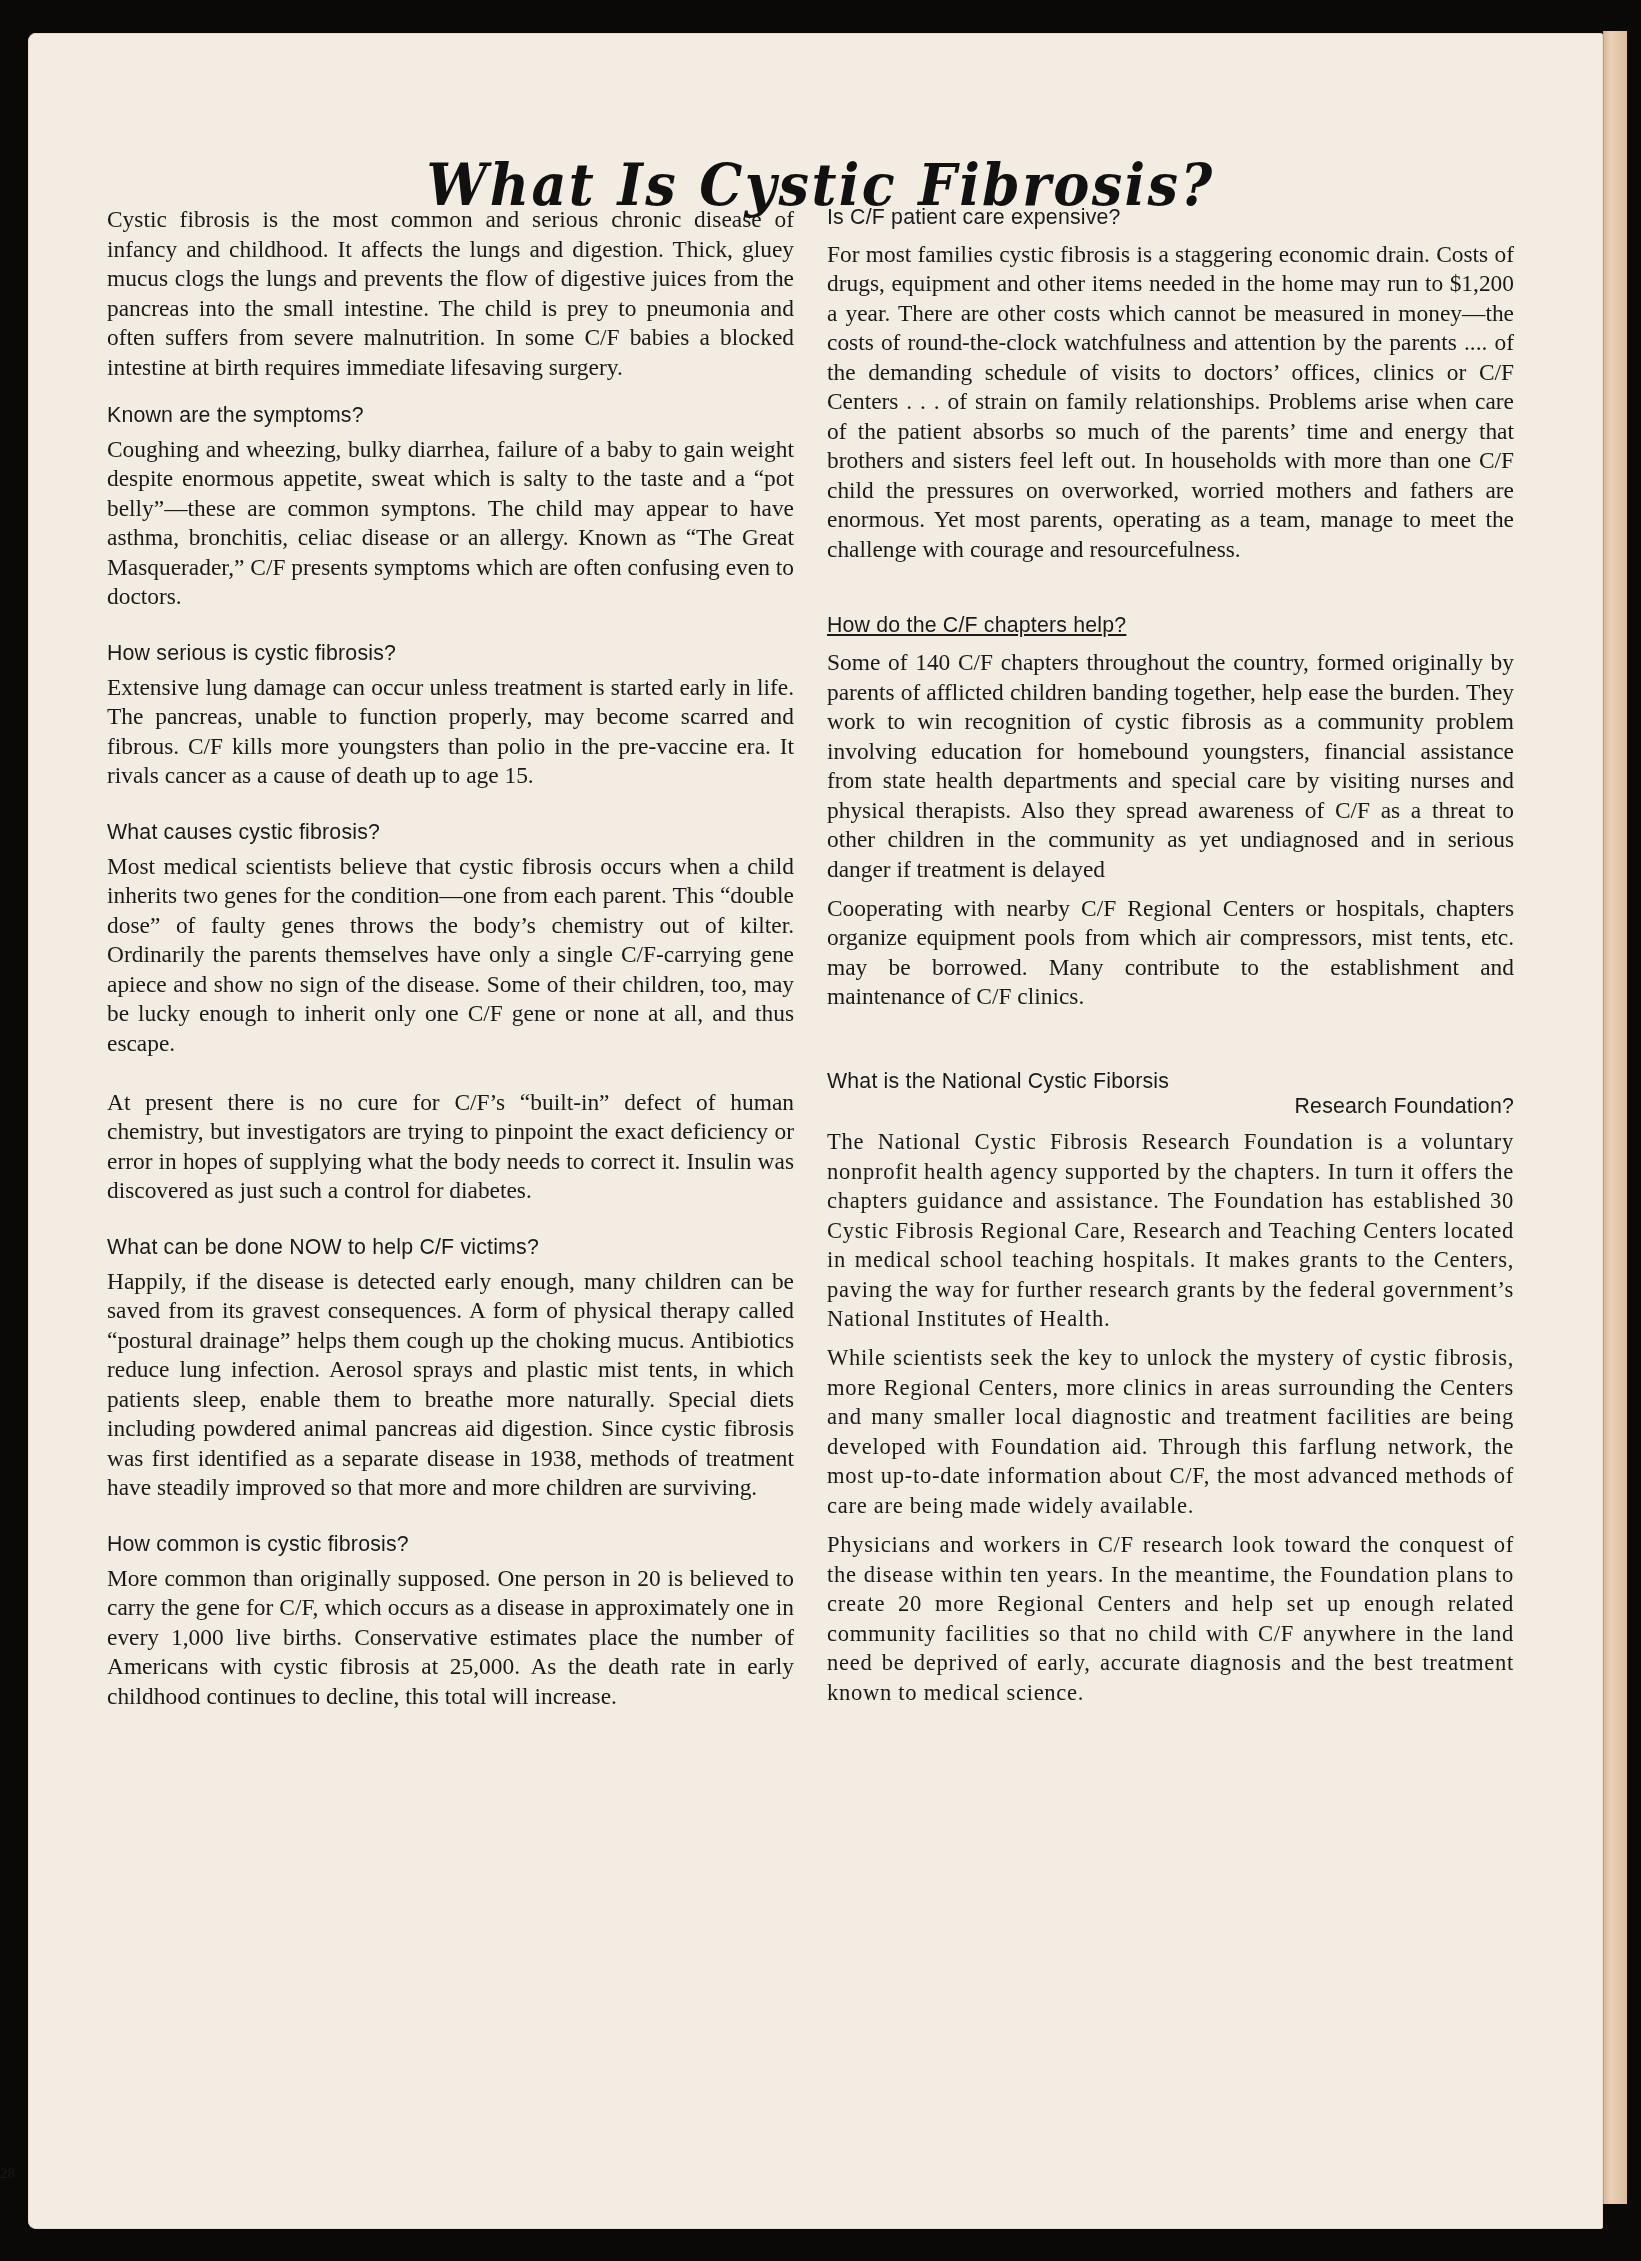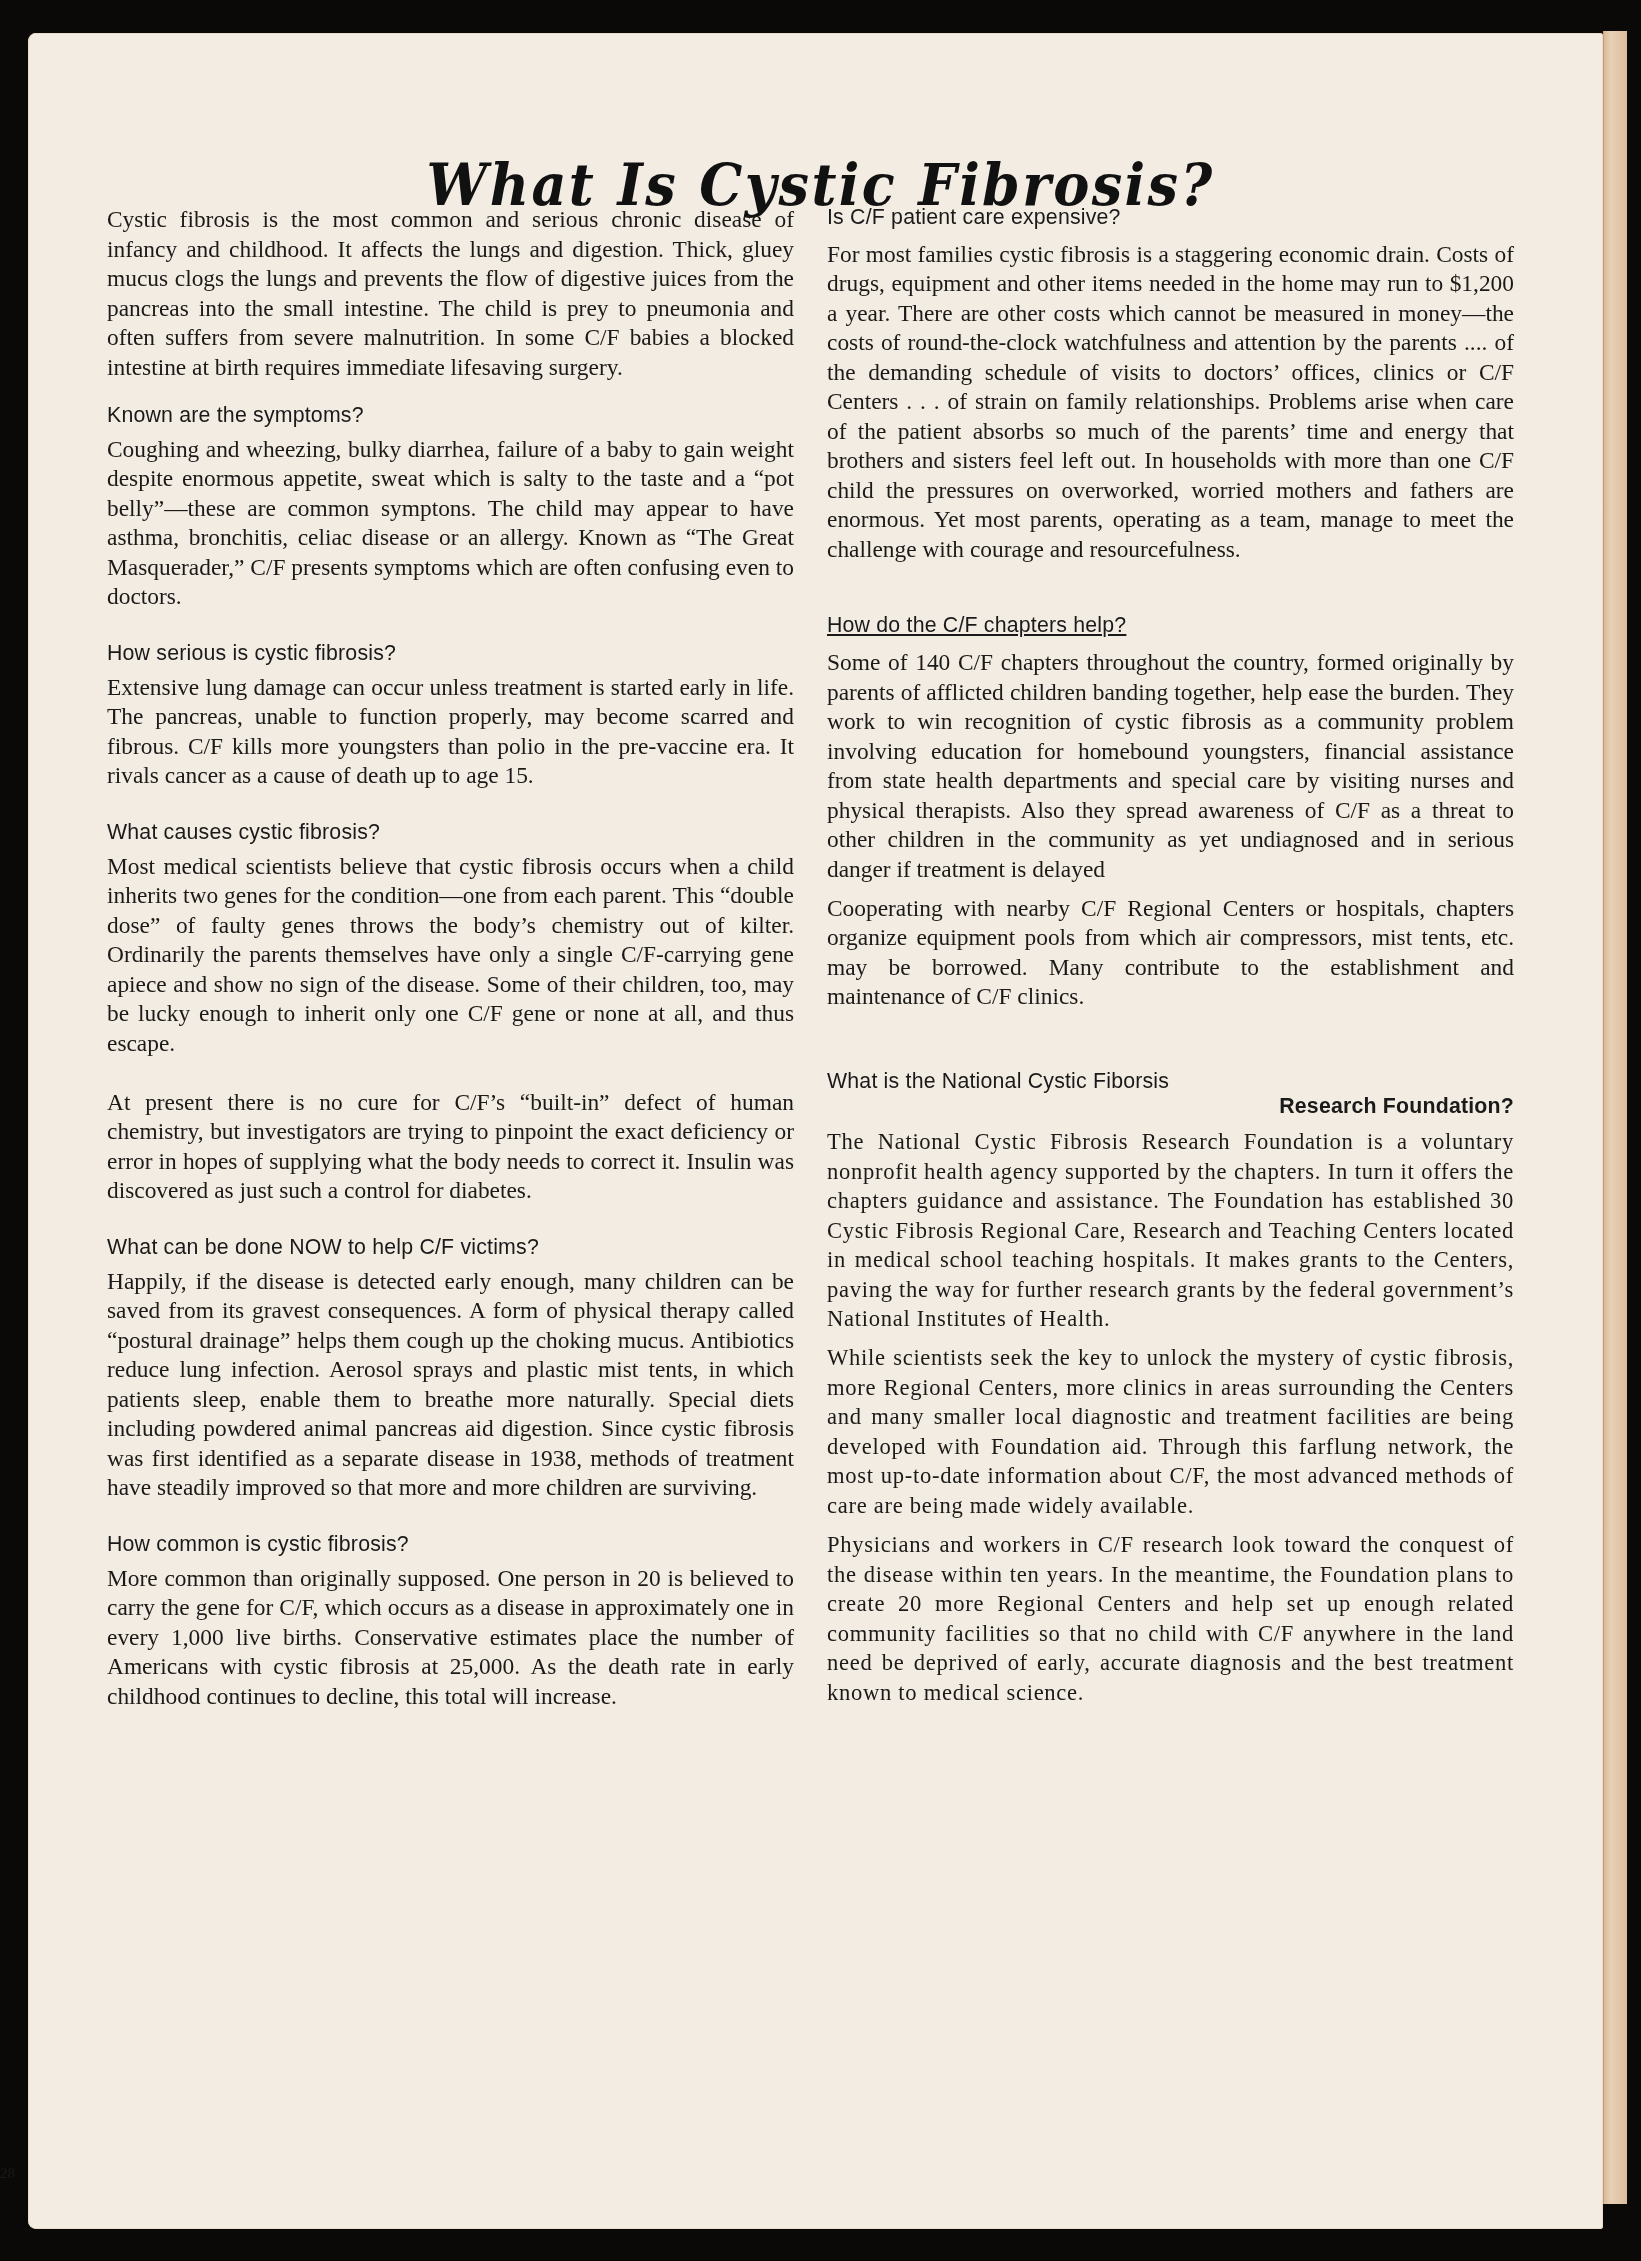--- a/index.html
+++ b/index.html
@@ -46,21 +46,21 @@
   .col-left { left: 107px; }
   .col-right { left: 827px; }
   .q {
     font-family: "Liberation Sans", sans-serif;
     font-size: 21.3px;
     font-weight: 500;
     color: #1a1a1a;
     margin: 0 0 6.6px 0;
     letter-spacing: 0.2px;
   }
-  .q .q2 { display: block; text-align: right; font-weight: bold; }
+  .q .q2 { display: block; text-align: right; }
   .p {
     font-size: 23.4px;
     line-height: 29.5px;
     text-align: justify;
     margin: 0;
     hyphens: manual;
   }
   .p.wide { letter-spacing: 0.7px; font-size: 22.6px; line-height: 29.5px; }
   .section { margin-bottom: 29.5px; }
   .spacer { height: 9.8px; }

